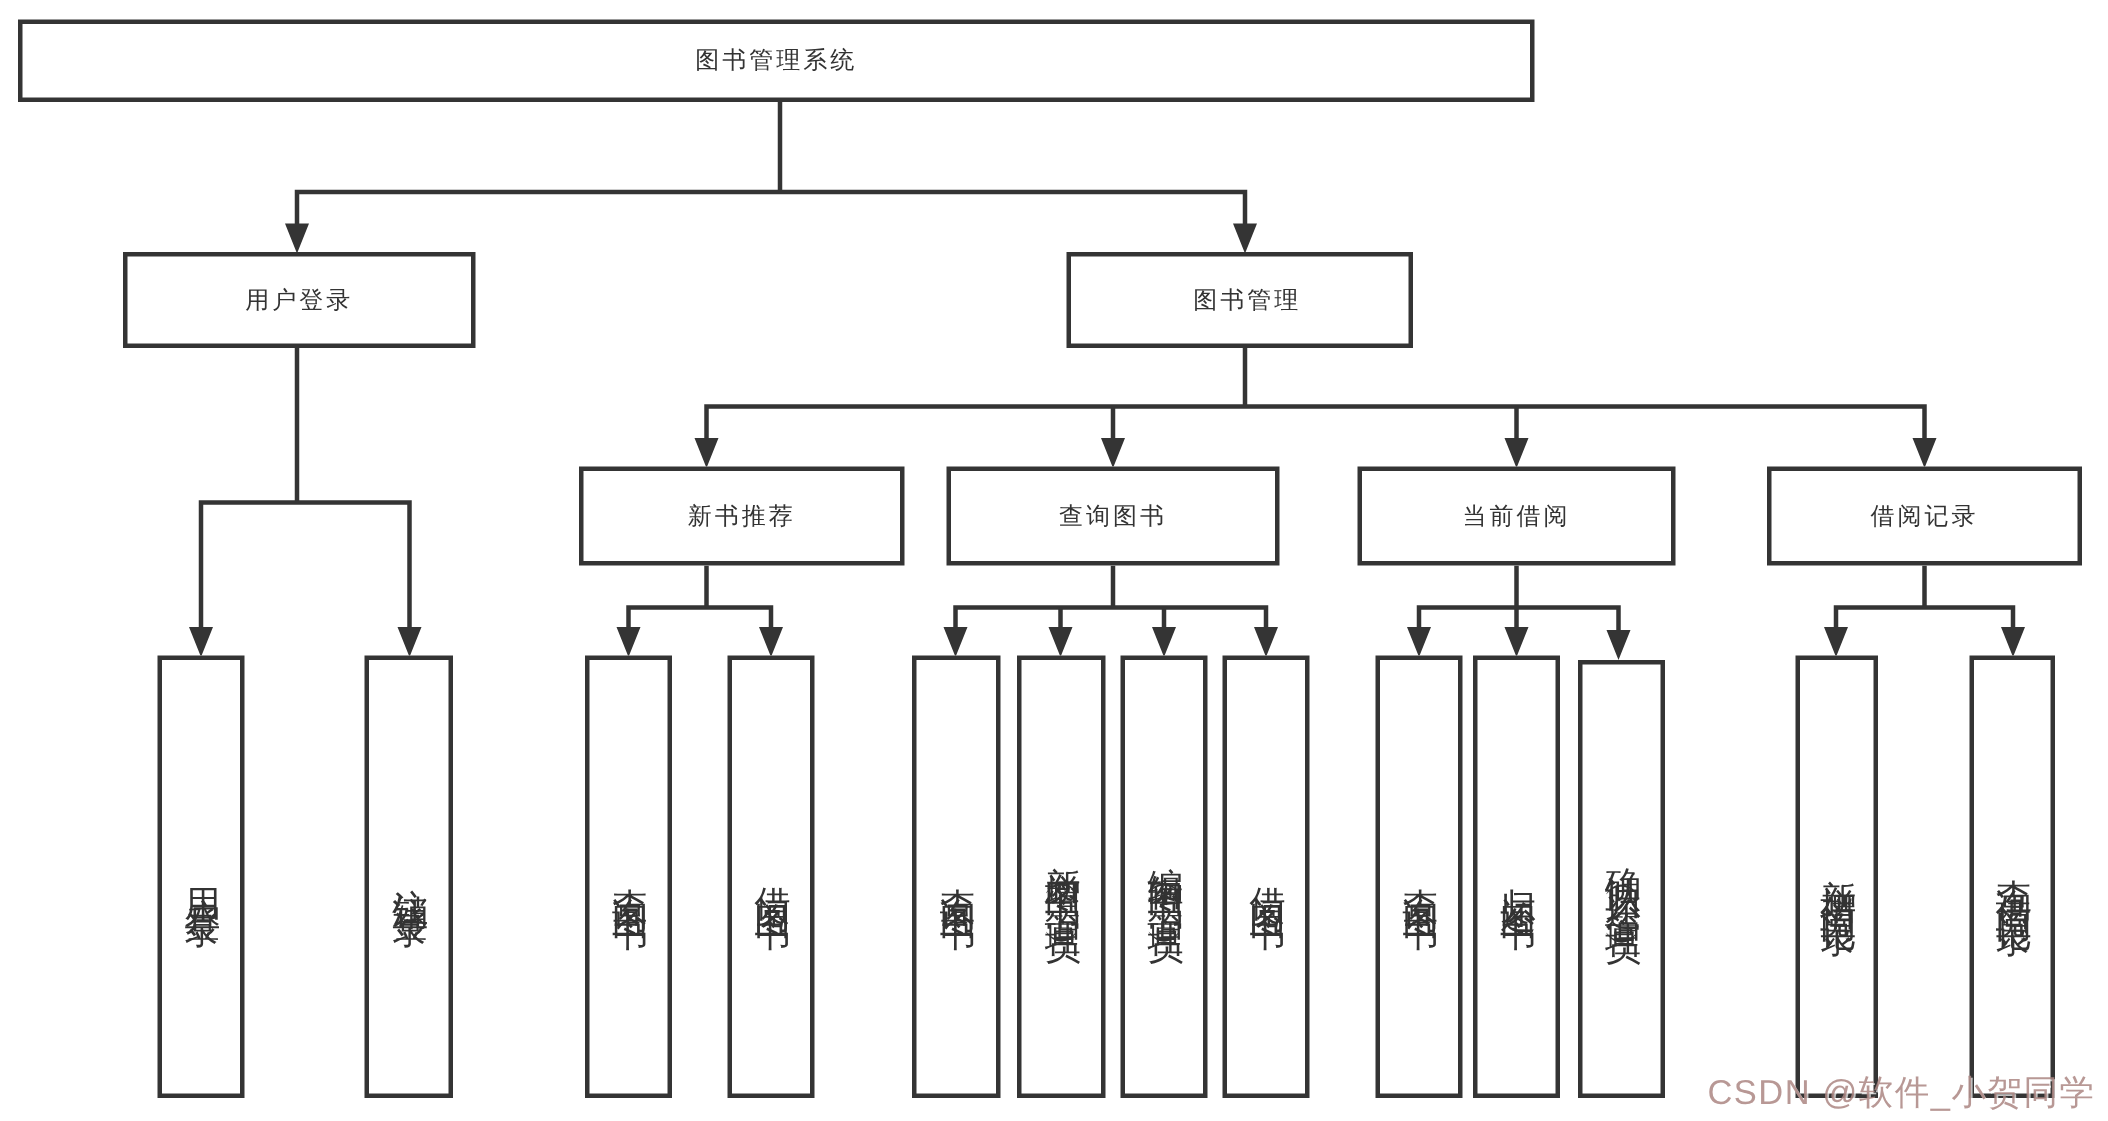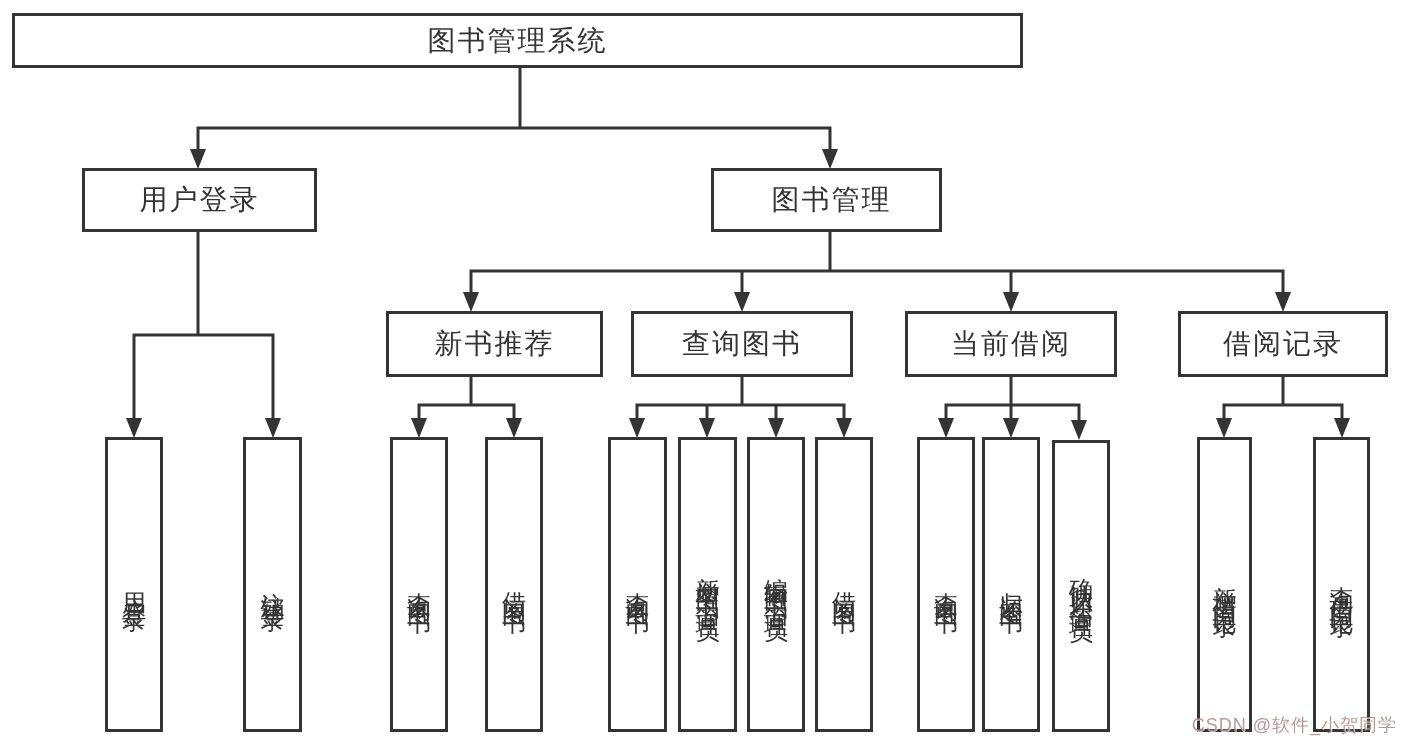--- a/index.html
+++ b/index.html
@@ -23,21 +23,21 @@
     position: absolute;
     box-sizing: border-box;
     border: 3px solid #343434;
     background: #ffffff;
     display: flex;
     align-items: center;
     justify-content: center;
     color: #333333;
   }
   .node.h {
-    font-size: 28px;
+    font-size: 16px;
     letter-spacing: 2px;
     white-space: nowrap;
   }
   .node.v { padding: 6px 0; }
   .node.v .vtxt {
     writing-mode: vertical-rl;
     text-orientation: mixed;
     font-size: 24px;
     letter-spacing: 6px;
     line-height: 1.0;
@@ -61,21 +61,21 @@
   #lf-bor4   { left: 815px; top: 437px; width: 58px; height: 295px; }
   #lf-cur1   { left: 917px; top: 437px; width: 58px; height: 295px; }
   #lf-cur2   { left: 982px; top: 437px; width: 58px; height: 295px; }
   #lf-cur3   { left: 1052px;top: 440px; width: 58px; height: 292px; }
   #lf-hist1  { left: 1197px;top: 437px; width: 55px; height: 295px; }
   #lf-hist2  { left: 1313px;top: 437px; width: 57px; height: 295px; }
   .watermark {
     position: absolute;
     right: 8px;
     top: 713px;
-    font-size: 18px;
+    font-size: 23px;
     letter-spacing: 1px;
     color: rgba(172, 134, 131, 0.85);
     text-shadow: 1px 1px 0 rgba(255,255,255,0.7);
     white-space: nowrap;
   }
 </style>
 </head>
 <body>
 
 <div class="canvas">

